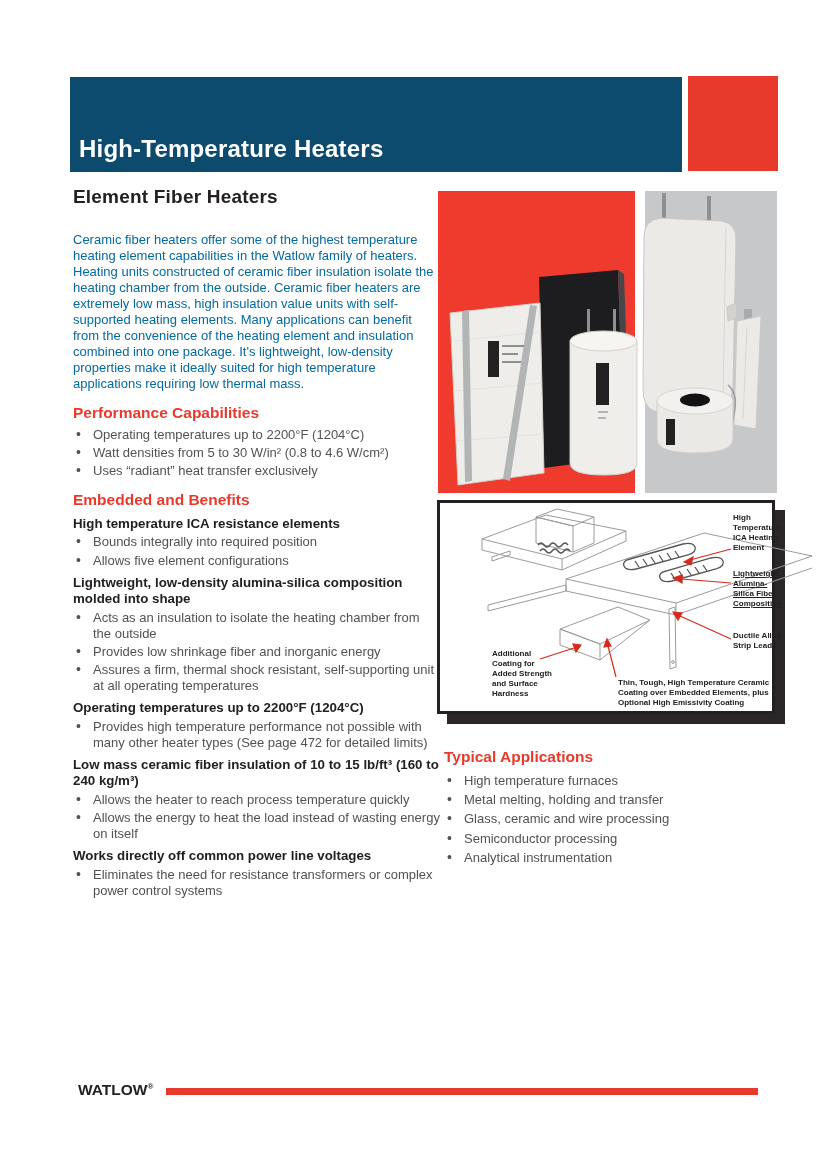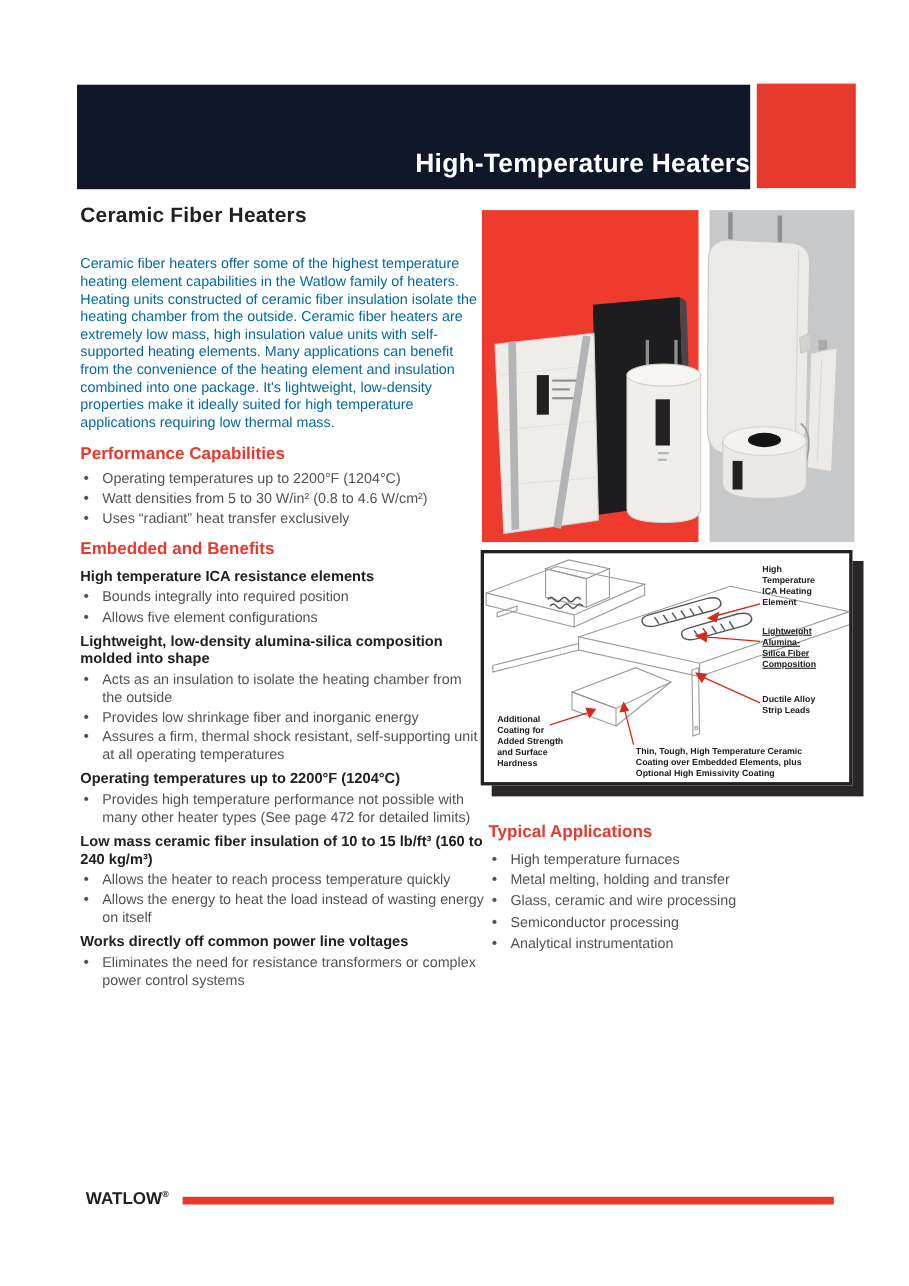--- a/index.html
+++ b/index.html
@@ -1,21 +1,21 @@
 <!DOCTYPE html>
 <html><head>
 <meta charset="utf-8">
 <style>
   html,body{margin:0;padding:0;background:#ffffff;}
   .page{position:relative;width:826px;height:1169px;background:#fff;
         font-family:"Liberation Sans",sans-serif;overflow:hidden;color:#242021;}
 
   
   .header-bar{position:absolute;left:70px;top:77px;width:612px;height:95px;
-              background:#0f172a;display:flex;align-items:flex-end;justify-content:flex-end;}
+              background:#0c4a6e;display:flex;align-items:flex-end;}
   .header-bar .title{margin:0 0 9px 9px;color:#ffffff;font-size:24px;
               font-weight:bold;letter-spacing:.2px;}
   .header-red{position:absolute;left:688px;top:76px;width:90px;height:95px;background:#e83a2c;}
 
   
   .left-col{position:absolute;left:73px;top:186px;width:368px;}
   .section-title{font-size:19px;font-weight:bold;margin:0;color:#242021;letter-spacing:.2px;}
   .intro{font-size:13px;line-height:1.23;color:#0369a1;margin:24px 0 0;}
   .h-red{color:#e83a2c;font-size:15.5px;font-weight:bold;margin:12px 0 5px;}
   .subhead{font-size:13.3px;font-weight:bold;color:#242021;line-height:1.2;margin:7px 0 1px;}
@@ -24,21 +24,21 @@
                 padding-left:20px;margin:2.5px 0;}
   ul.bullets li::before{content:"\2022";position:absolute;left:3px;top:-1px;
                 font-size:14px;color:#515254;}
 
   
   .photo{position:absolute;left:438px;top:191px;width:339px;height:302px;}
   .photo svg{display:block;}
 
   .diagram{position:absolute;left:437px;top:500px;width:338px;height:214px;
            background:#fff;border:3px solid #242021;box-sizing:border-box;
-           box-shadow:10px 10px 0 #2b2728;}
+           box-shadow:10px 10px 0 #2b2728;padding-left:40px;}
   .diagram-inner{position:relative;width:332px;height:208px;}
   .diagram-inner svg{position:absolute;left:0;top:0;}
   .dlabel{position:absolute;font-size:8px;font-weight:bold;color:#242021;
           line-height:1.25;white-space:pre-line;}
   .lbl-element{left:253px;top:10px;}
   .lbl-composition{left:253px;top:66px;text-decoration:underline;}
   .lbl-leads{left:253px;top:128px;}
   .lbl-coating{left:12px;top:146px;}
   .lbl-ceramic{left:138px;top:175px;width:192px;}
 
@@ -56,21 +56,21 @@
 <body>
 
 <div class="page">
 
   <div class="header-bar">
     <h1 class="title">High-Temperature Heaters</h1>
   </div>
   <div class="header-red"></div>
 
   <div class="left-col">
-    <h2 class="section-title">Ceramic Fiber Heaters</h2>
+    <h2 class="section-title">Element Fiber Heaters</h2>
     <p class="intro">Ceramic fiber heaters offer some of the highest temperature heating element capabilities in the Watlow family of heaters. Heating units constructed of ceramic fiber insulation isolate the heating chamber from the outside. Ceramic fiber heaters are extremely low mass, high insulation value units with self-supported heating elements. Many applications can benefit from the convenience of the heating element and insulation combined into one package. It's lightweight, low-density properties make it ideally suited for high temperature applications requiring low thermal mass.</p>
 
     <h3 class="h-red">Performance Capabilities</h3>
     <ul class="bullets">
       <li>Operating temperatures up to 2200°F (1204°C)</li>
       <li>Watt densities from 5 to 30 W/in² (0.8 to 4.6 W/cm²)</li>
       <li>Uses “radiant” heat transfer exclusively</li>
     </ul>
 
     <h3 class="h-red">Embedded and Benefits</h3>

